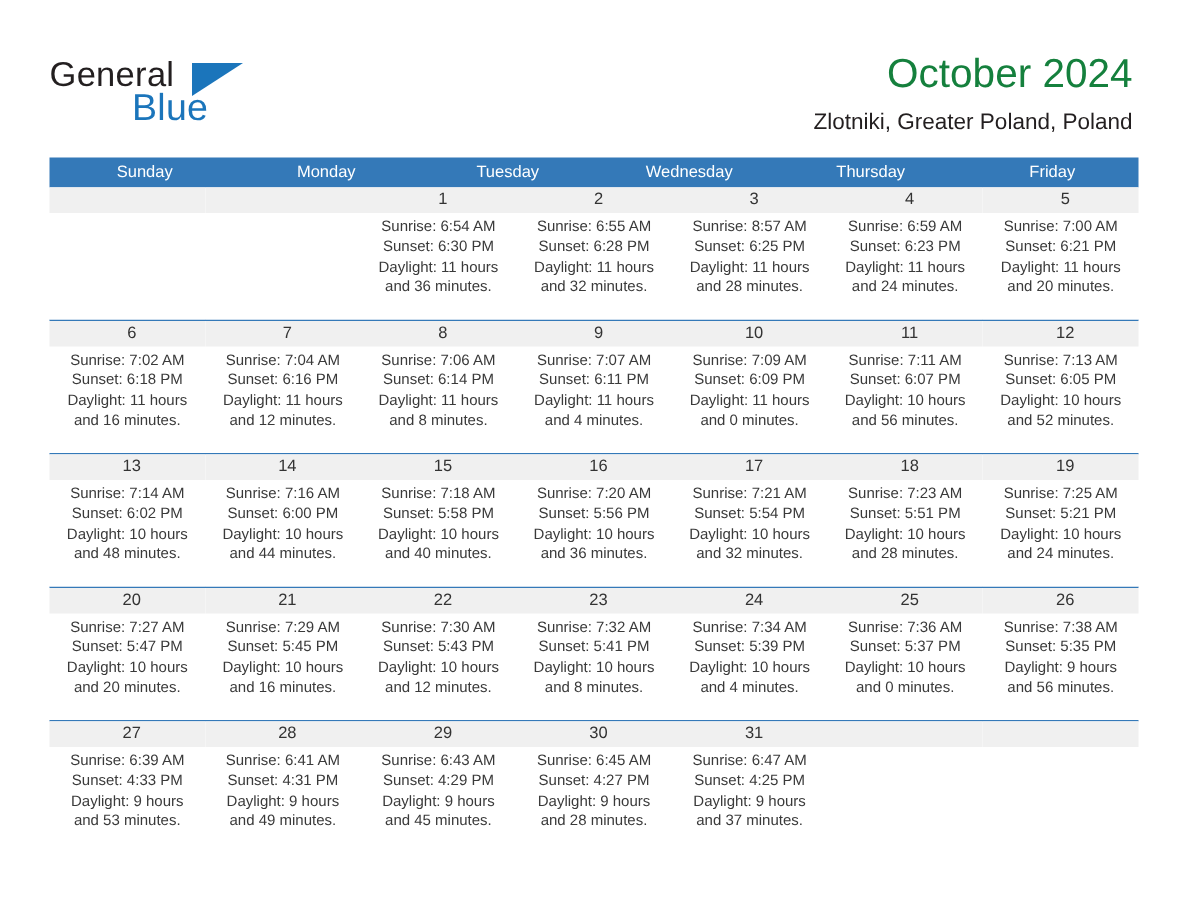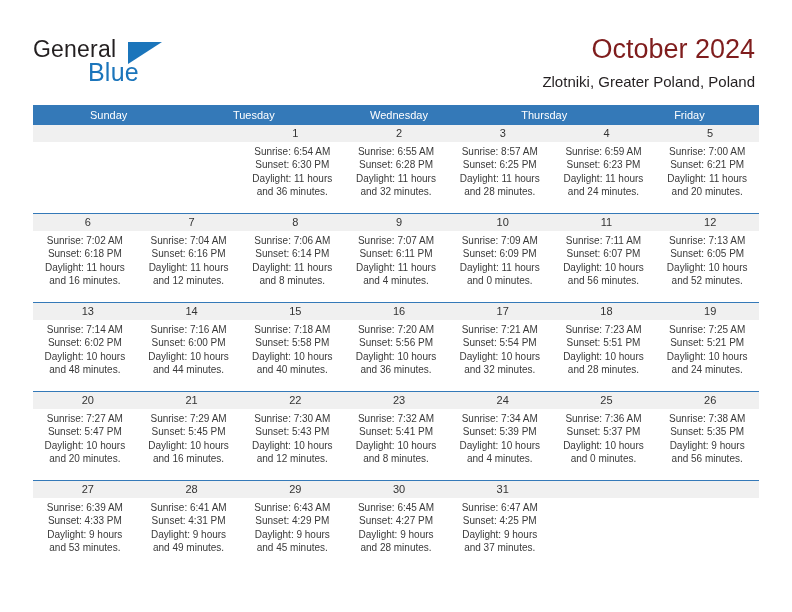--- a/index.html
+++ b/index.html
@@ -66,21 +66,21 @@
   }
 
   .title-block {
     position: absolute;
     right: 37px;
     top: 32px;
     text-align: right;
   }
   .cal-title {
     font-size: 27px;
-    color: #7f1d1d;
+    color: #15803d;
     line-height: 34px;
     white-space: nowrap;
     font-family: "Liberation Sans", sans-serif;
   }
   .cal-subtitle {
     margin-top: 7px;
     font-size: 15px;
     color: #231f20;
     line-height: 18px;
     white-space: nowrap;
@@ -165,20 +165,21 @@
       <div class="cal-title">October 2024</div>
       <div class="cal-subtitle">Zlotniki, Greater Poland, Poland</div>
     </div>
 
   </div>
 
   <div class="calendar">
 
     <div class="dow-row">
       <div class="dow-cell">Sunday</div>
+      <div class="dow-cell">Monday</div>
       <div class="dow-cell">Tuesday</div>
       <div class="dow-cell">Wednesday</div>
       <div class="dow-cell">Thursday</div>
       <div class="dow-cell">Friday</div>
     </div>
 
     <div class="week first">
       <div class="day empty">
         <div class="numstrip"></div>
       </div>

